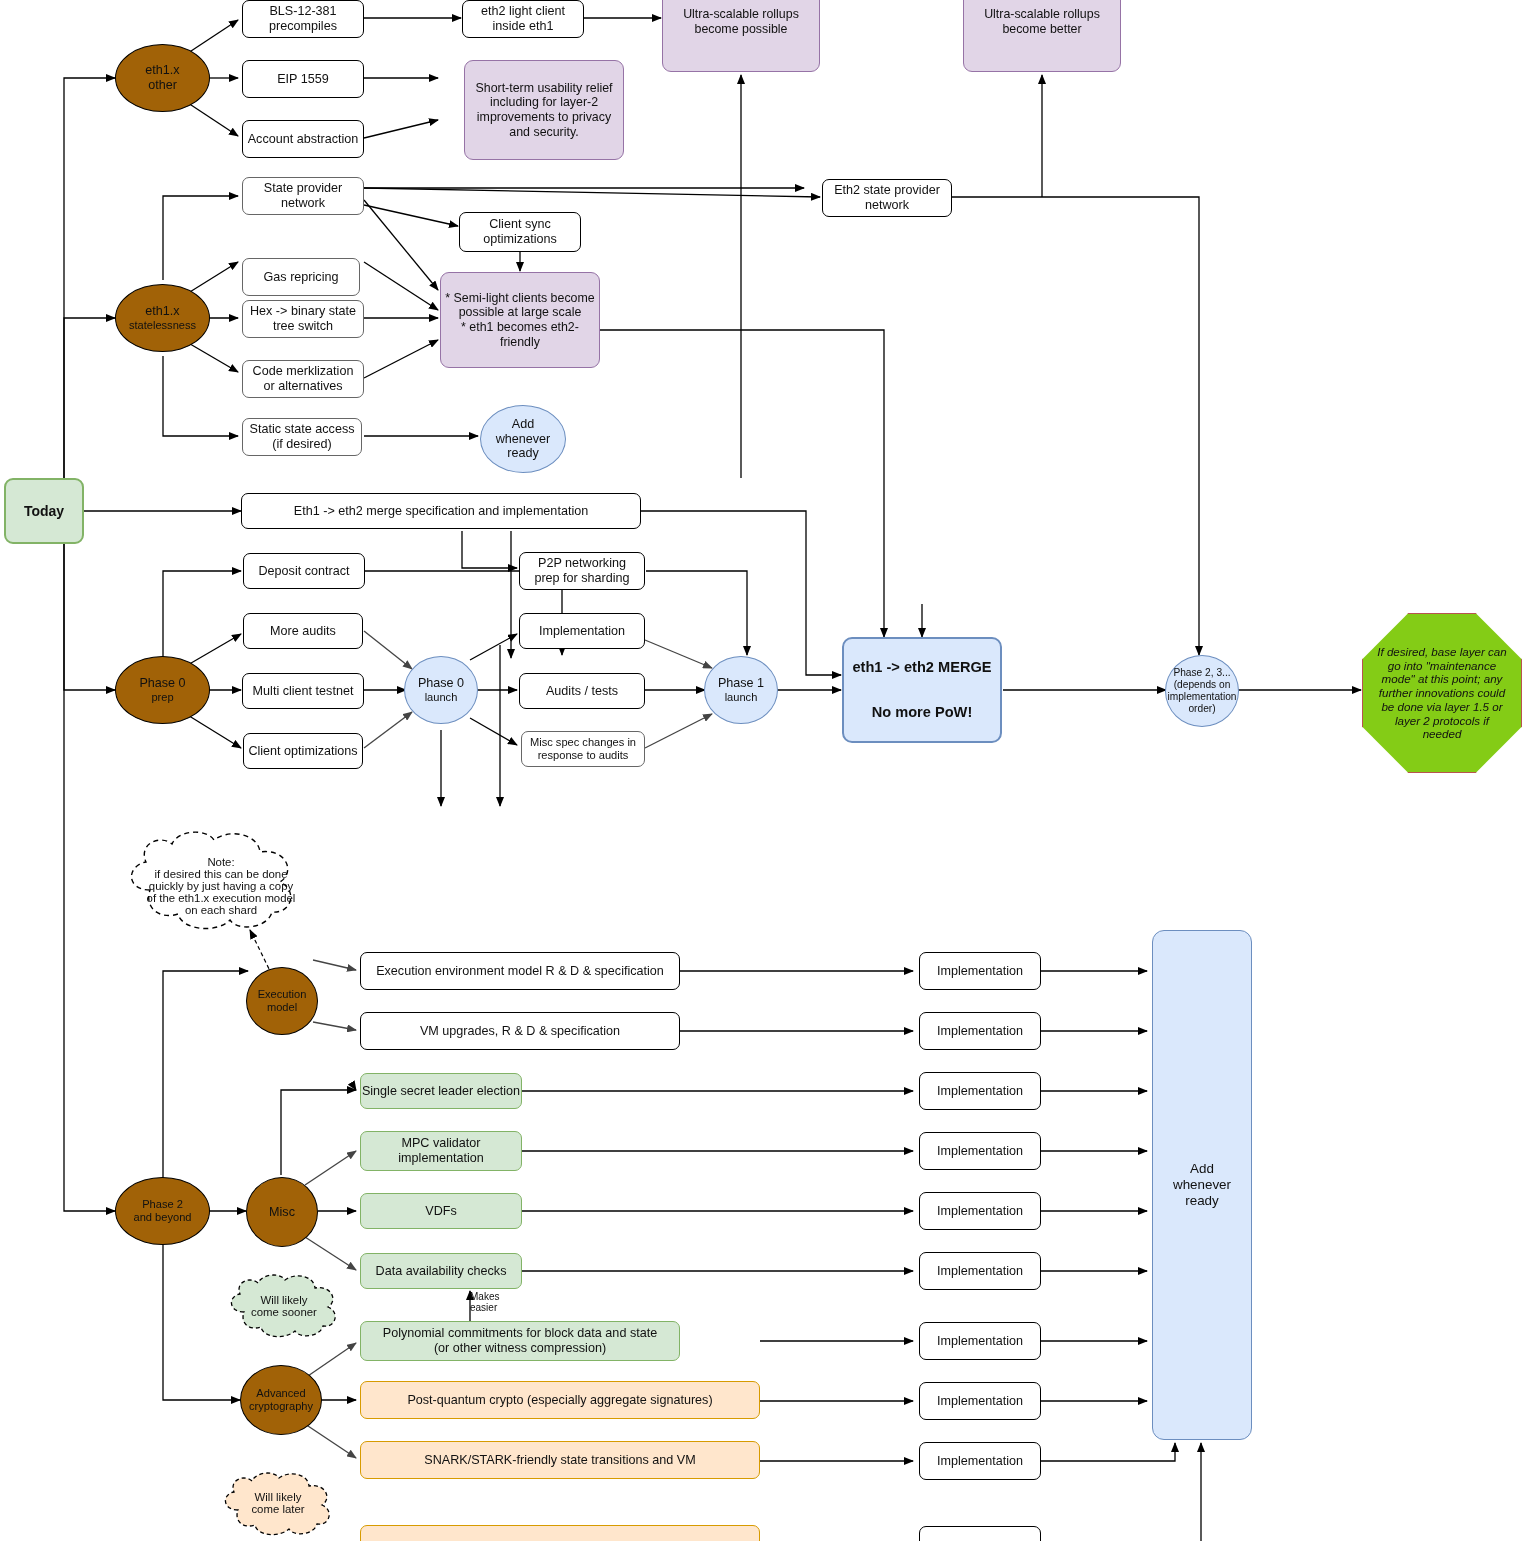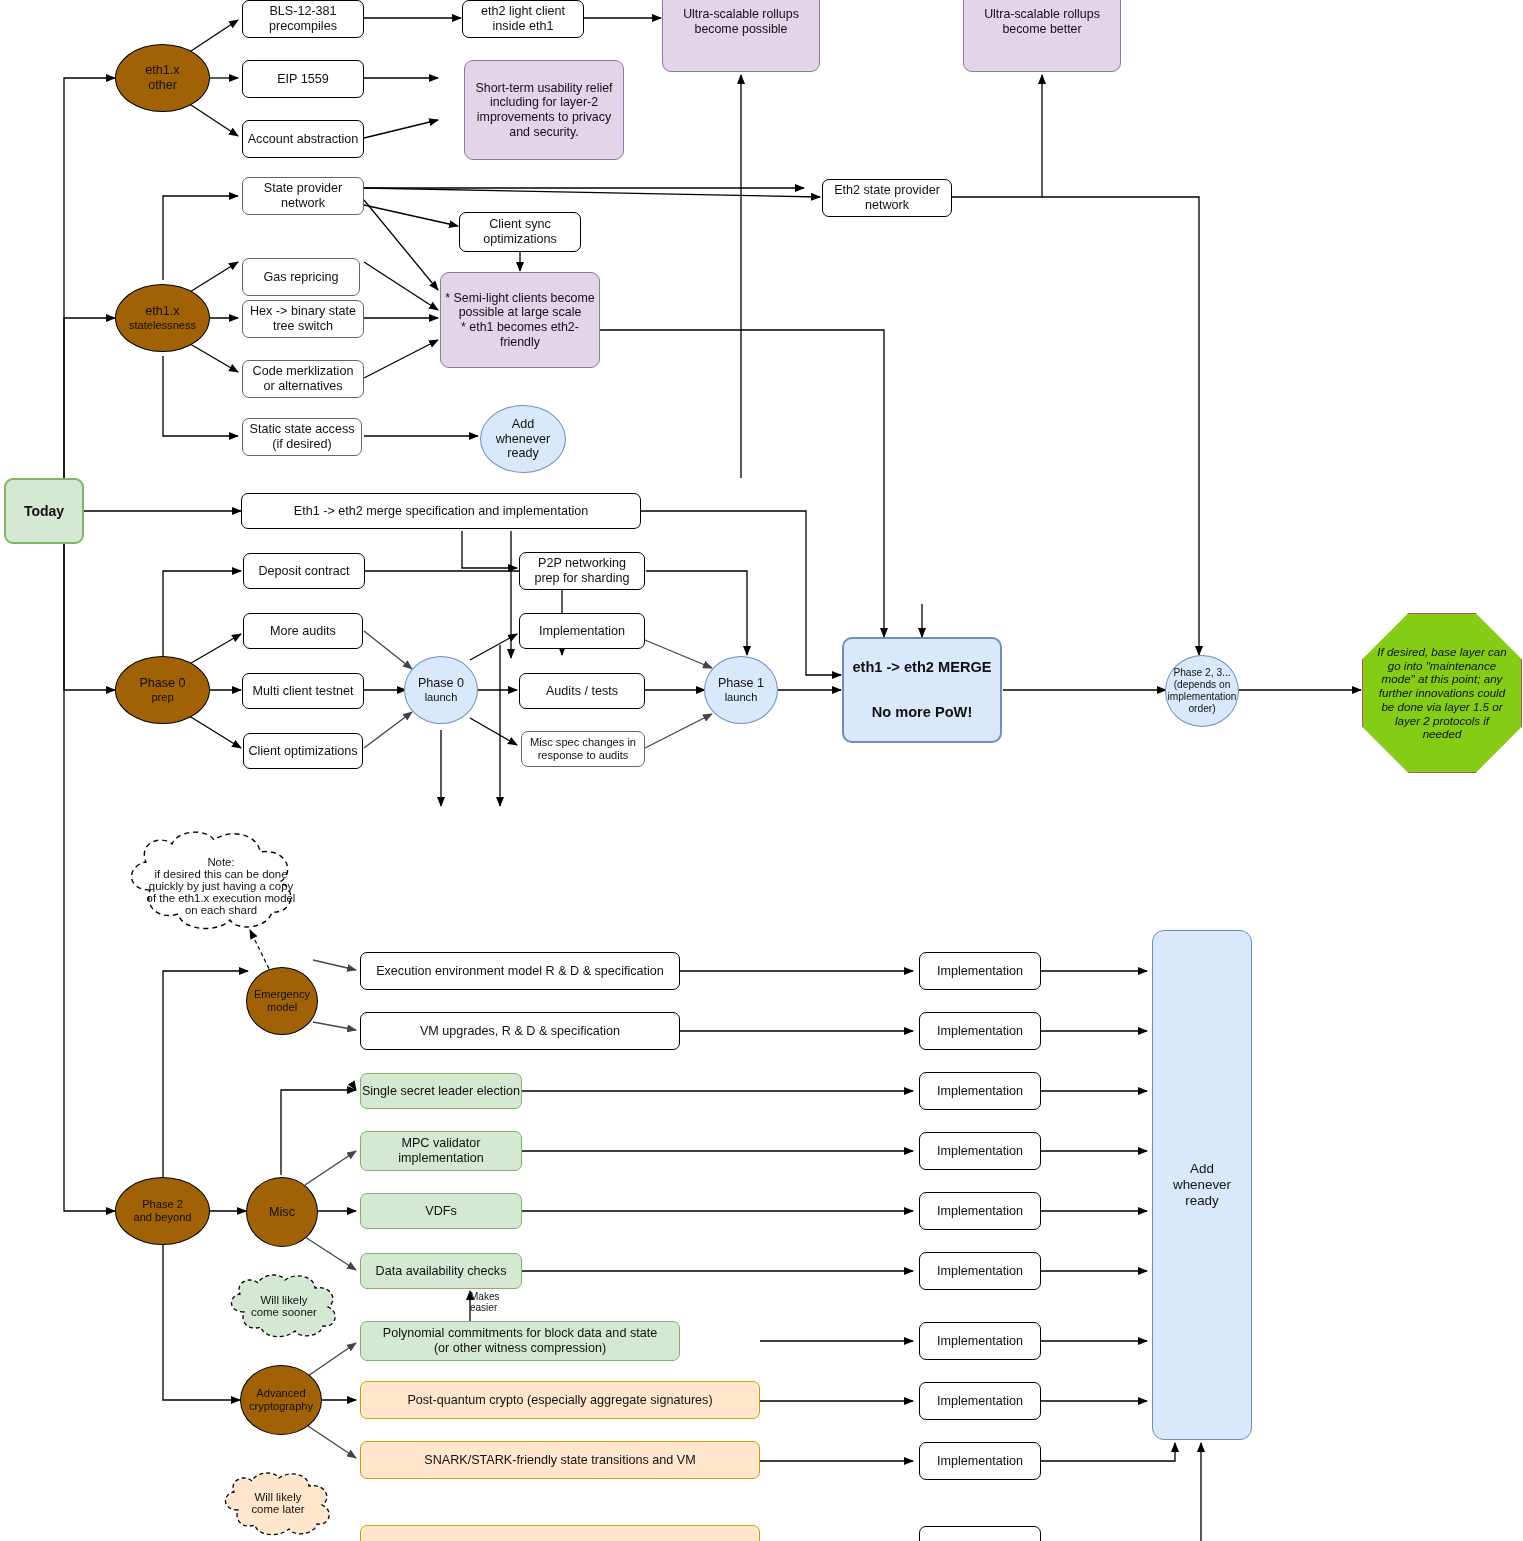--- a/index.html
+++ b/index.html
@@ -336,21 +336,21 @@
   </svg>
   <div class="cloud stack" style="left:128px;top:850px;width:186px;height:72px;flex-direction:column;">
     <div>Note:</div>
     <div>if desired this can be done</div>
     <div>quickly by just having a copy</div>
     <div>of the eth1.x execution model</div>
     <div>on each shard</div>
   </div>
 
   <div class="node ellipse stack" style="left:246px;top:967px;width:72px;height:68px;">
-    <div class="smalltxt">Emergency</div>
+    <div class="smalltxt">Execution</div>
     <div class="smalltxt">model</div>
   </div>
   <div class="node ellipse stack" style="left:115px;top:1177px;width:95px;height:68px;">
     <div class="smalltxt">Phase 2</div>
     <div class="smalltxt">and beyond</div>
   </div>
   <div class="node ellipse" style="left:246px;top:1177px;width:72px;height:70px;">
     <span>Misc</span>
   </div>
   <div class="node ellipse stack" style="left:240px;top:1365px;width:82px;height:70px;">

